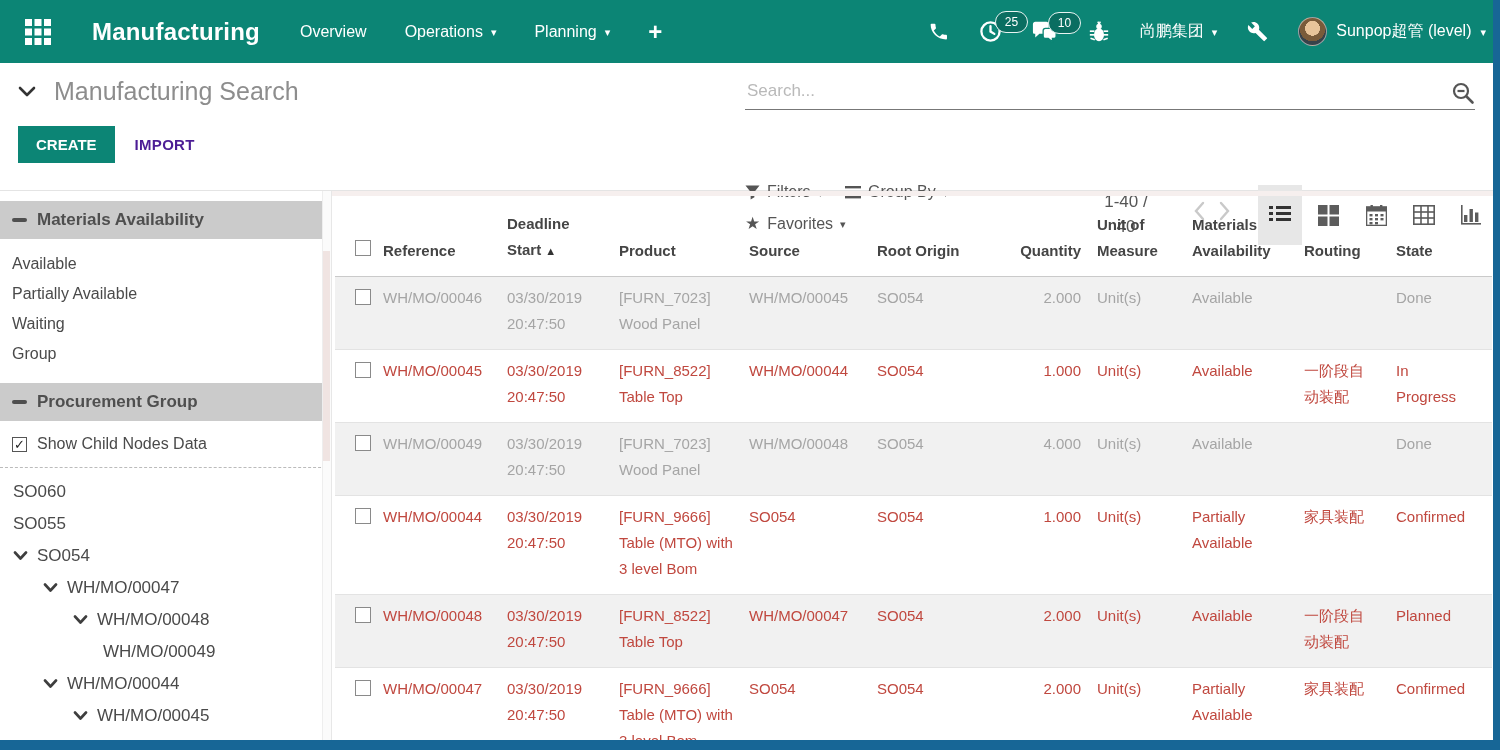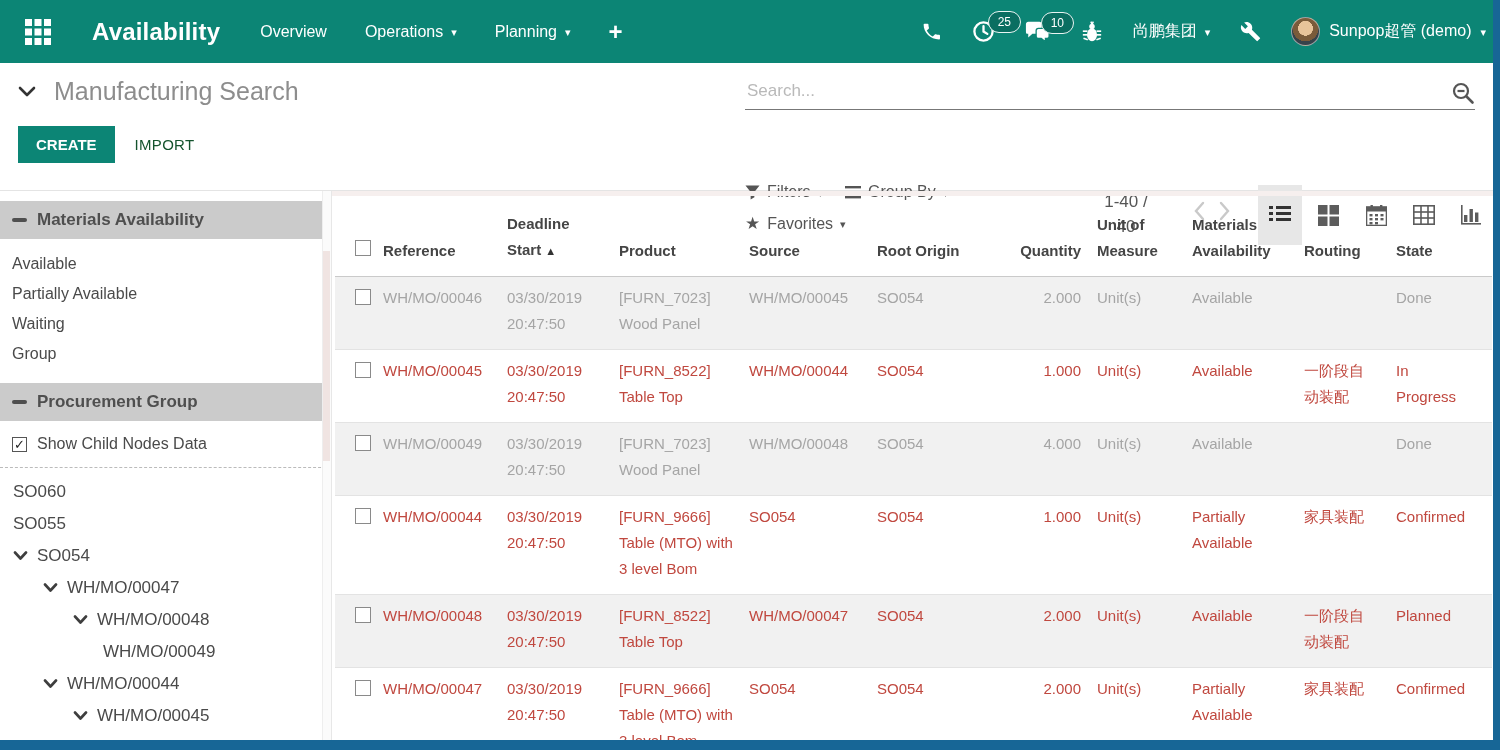--- a/index.html
+++ b/index.html
@@ -20,21 +20,21 @@
   .nav-badge { position:absolute; left:16px; top:-9px; background:#0a6e61; border:1px solid #e8f4f2; color:#fff; font-size:12px; line-height:1; padding:4px 9px; border-radius:11px; }
   .nav-user { display:flex; align-items:center; gap:9px; cursor:pointer; font-size:16px; }
   .avatar { width:29px; height:29px; border-radius:50%; background:radial-gradient(circle at 50% 38%, #e8c49a 0 34%, #7a5b3a 35% 60%, #37424a 61%); border:1px solid rgba(255,255,255,.5); }
 
   
   .control-panel { height:128px; border-bottom:1px solid #e4e4e4; padding:14px 18px 0 18px; position:relative; }
   .breadcrumb-row { display:flex; align-items:center; gap:18px; }
   .bc-title { font-size:25px; color:#8d8d8d; }
   .btn-row { margin-top:20px; display:flex; align-items:center; gap:20px; }
   .btn-create { background:#0c8575; color:#fff; font-weight:bold; font-size:15px; padding:10px 18px; border:none; cursor:pointer; }
-  .btn-import { color:#14532d; font-weight:normal; font-size:15px; background:none; border:none; cursor:pointer; letter-spacing:.3px; }
+  .btn-import { color:#4c1d95; font-weight:bold; font-size:15px; background:none; border:none; cursor:pointer; letter-spacing:.3px; }
 
   .search-zone { position:absolute; left:745px; top:12px; width:730px; }
   .search-input { width:100%; border:none; border-bottom:1px solid #777; font-size:17px; padding:6px 30px 8px 2px; color:#444; outline:none; background:transparent; }
   .search-input::placeholder { color:#b9b9b9; }
   .search-icon { position:absolute; right:0; top:6px; cursor:pointer; }
 
   .facet-zone { position:absolute; left:745px; top:120px; width:260px; color:#555; font-size:16px; }
   .facet-line { display:flex; align-items:center; gap:22px; margin-bottom:12px; }
   .facet-item { display:flex; align-items:center; gap:7px; cursor:pointer; white-space:nowrap; }
   .facet-item .caret { color:#555; }
@@ -104,21 +104,21 @@
             <rect x="19" y="0" width="7" height="7"></rect>
           <rect x="0" y="9.5" width="7" height="7"></rect>
             <rect x="9.5" y="9.5" width="7" height="7"></rect>
             <rect x="19" y="9.5" width="7" height="7"></rect>
           <rect x="0" y="19" width="7" height="7"></rect>
             <rect x="9.5" y="19" width="7" height="7"></rect>
             <rect x="19" y="19" width="7" height="7"></rect>
         </g>
       </svg>
     </div>
-    <div class="nav-brand">Availability</div>
+    <div class="nav-brand">Manufacturing</div>
     <div class="nav-menu" id="nav-menu">
         <div class="nav-item">
           <span>Overview</span>
         </div>
         <div class="nav-item">
           <span>Operations</span>
           <span class="caret">▾</span>
         </div>
         <div class="nav-item">
           <span>Planning</span>
@@ -167,21 +167,21 @@
         <span>尚鹏集团</span>
         <span class="caret">▾</span>
       </div>
       <div class="nav-icon-wrap">
         <svg width="21" height="21" viewBox="0 0 24 24">
           <path fill="#fff" d="M22.7 19l-9.1-9.1c.9-2.3.4-5-1.5-6.9-2-2-5-2.4-7.4-1.3L9 6 6 9 1.6 4.7C.4 7.1.9 10.1 2.9 12.1c1.9 1.9 4.6 2.4 6.9 1.5l9.1 9.1c.4.4 1 .4 1.4 0l2.3-2.3c.5-.4.5-1.1.1-1.4z"></path>
         </svg>
       </div>
       <div class="nav-user">
         <span class="avatar"></span>
-        <span>Sunpop超管 (demo)</span>
+        <span>Sunpop超管 (level)</span>
         <span class="caret">▾</span>
       </div>
     </div>
   </div>
 
   <div class="control-panel">
     <div class="breadcrumb-row">
       <svg width="18" height="12" viewBox="0 0 18 12">
         <path d="M2 2l7 7 7-7" fill="none" stroke="#333" stroke-width="2.6" stroke-linecap="round" stroke-linejoin="round"></path>
       </svg>

